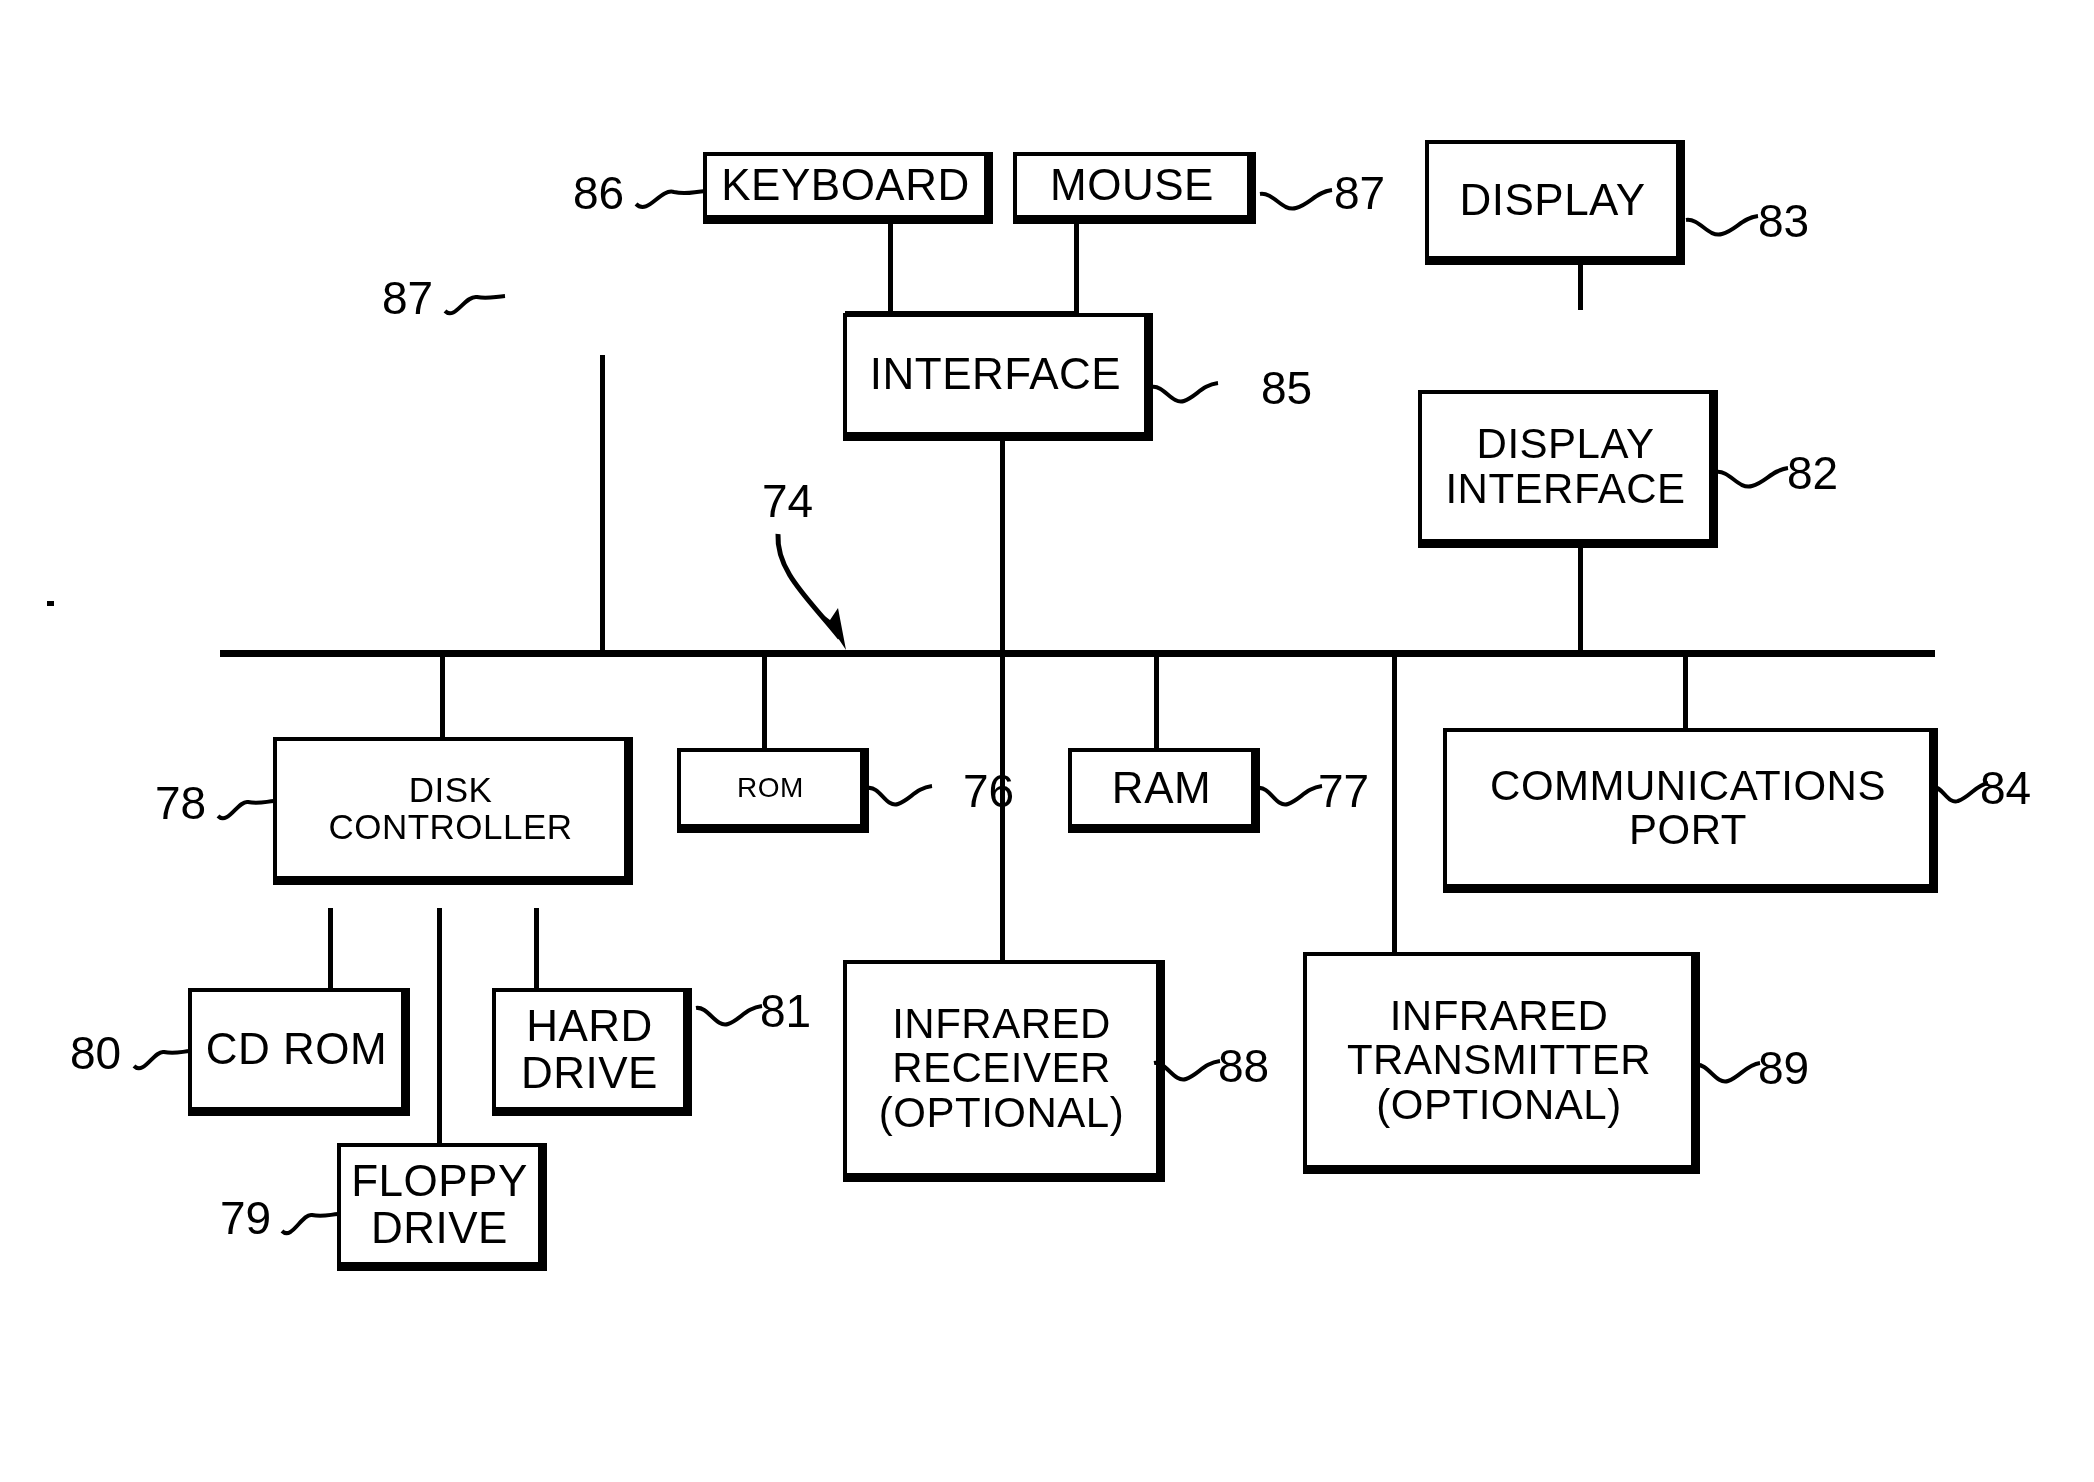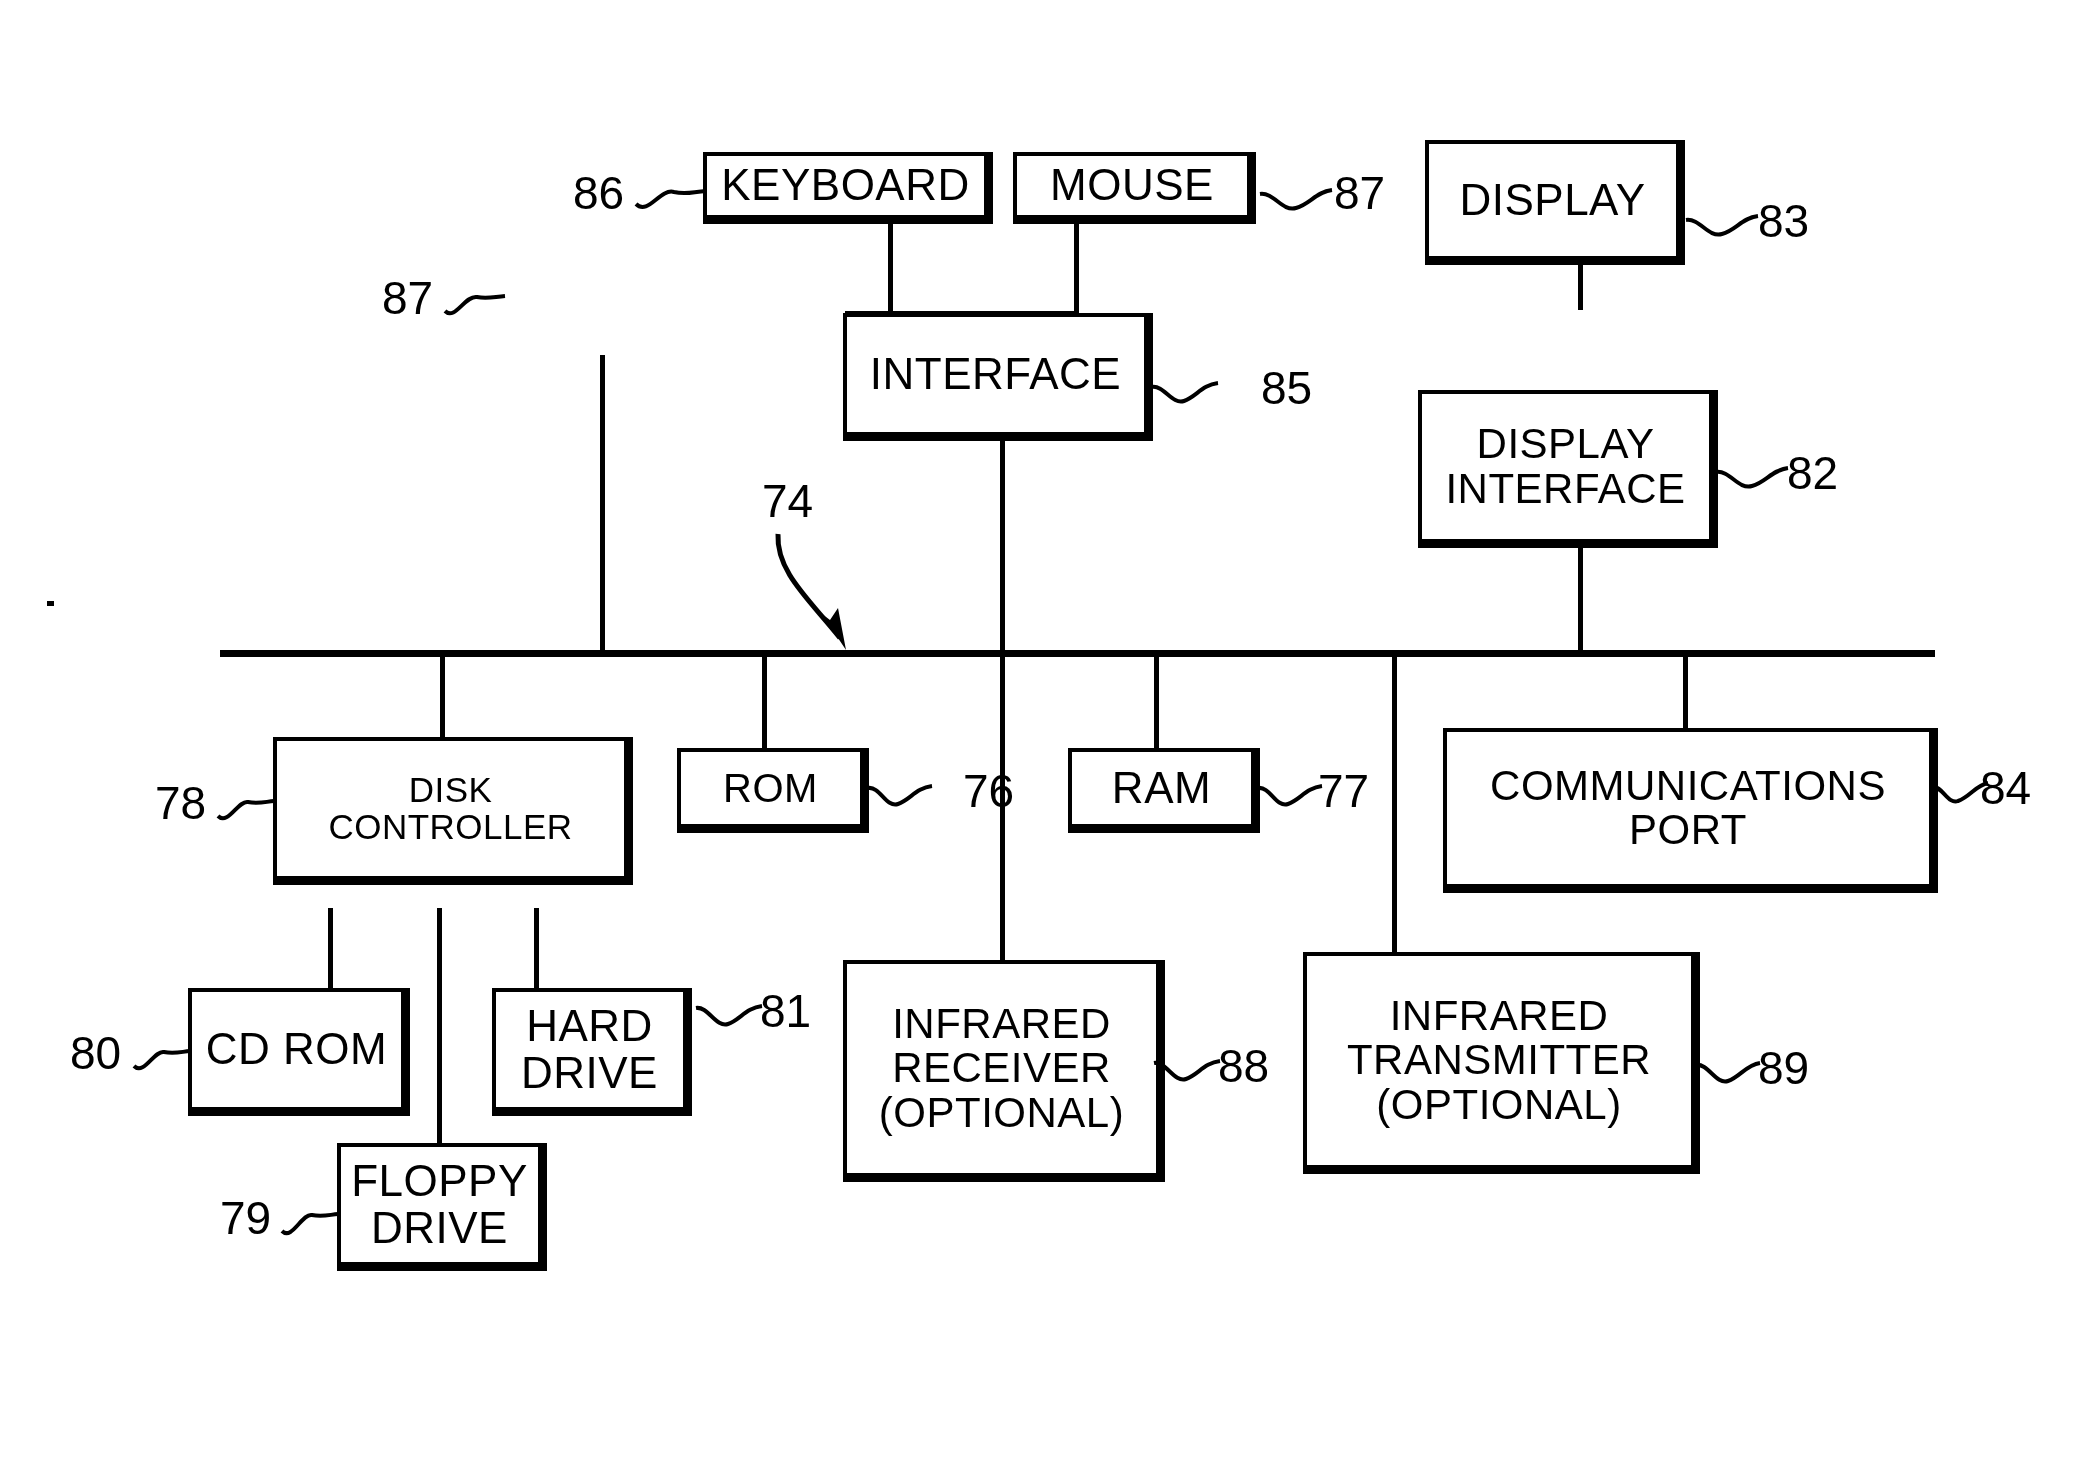--- a/index.html
+++ b/index.html
@@ -189,21 +189,21 @@
 
   <div class="blk" style="left:273px; top:737px; width:360px; height:148px; font-size:35px;">
     <span>DISK
 CONTROLLER</span>
   </div>
   <div class="ref" style="left:155px; top:780px;">78</div>
   <svg class="leader" style="left:216px; top:788px;" width="62" height="40" viewBox="0 0 62 40">
     <path d="M 2 28 C 12 38, 22 12, 32 14 C 42 16, 48 14, 58 13"></path>
   </svg>
 
-  <div class="blk" style="left:677px; top:748px; width:192px; height:85px; font-size:40px;">
+  <div class="blk" style="left:677px; top:748px; width:192px; height:85px; font-size:28px;">
     <span>ROM</span>
   </div>
   <div class="ref" style="left:930px; top:768px;margin-left:33px;">76</div>
   <svg class="leader" style="left:866px; top:776px;" width="70" height="40" viewBox="0 0 70 40">
     <path d="M 2 12 C 14 10, 20 32, 32 28 C 44 24, 50 12, 66 10"></path>
   </svg>
 
   <div class="blk" style="left:1068px; top:748px; width:192px; height:85px; font-size:44px;">
     <span>RAM</span>
   </div>

